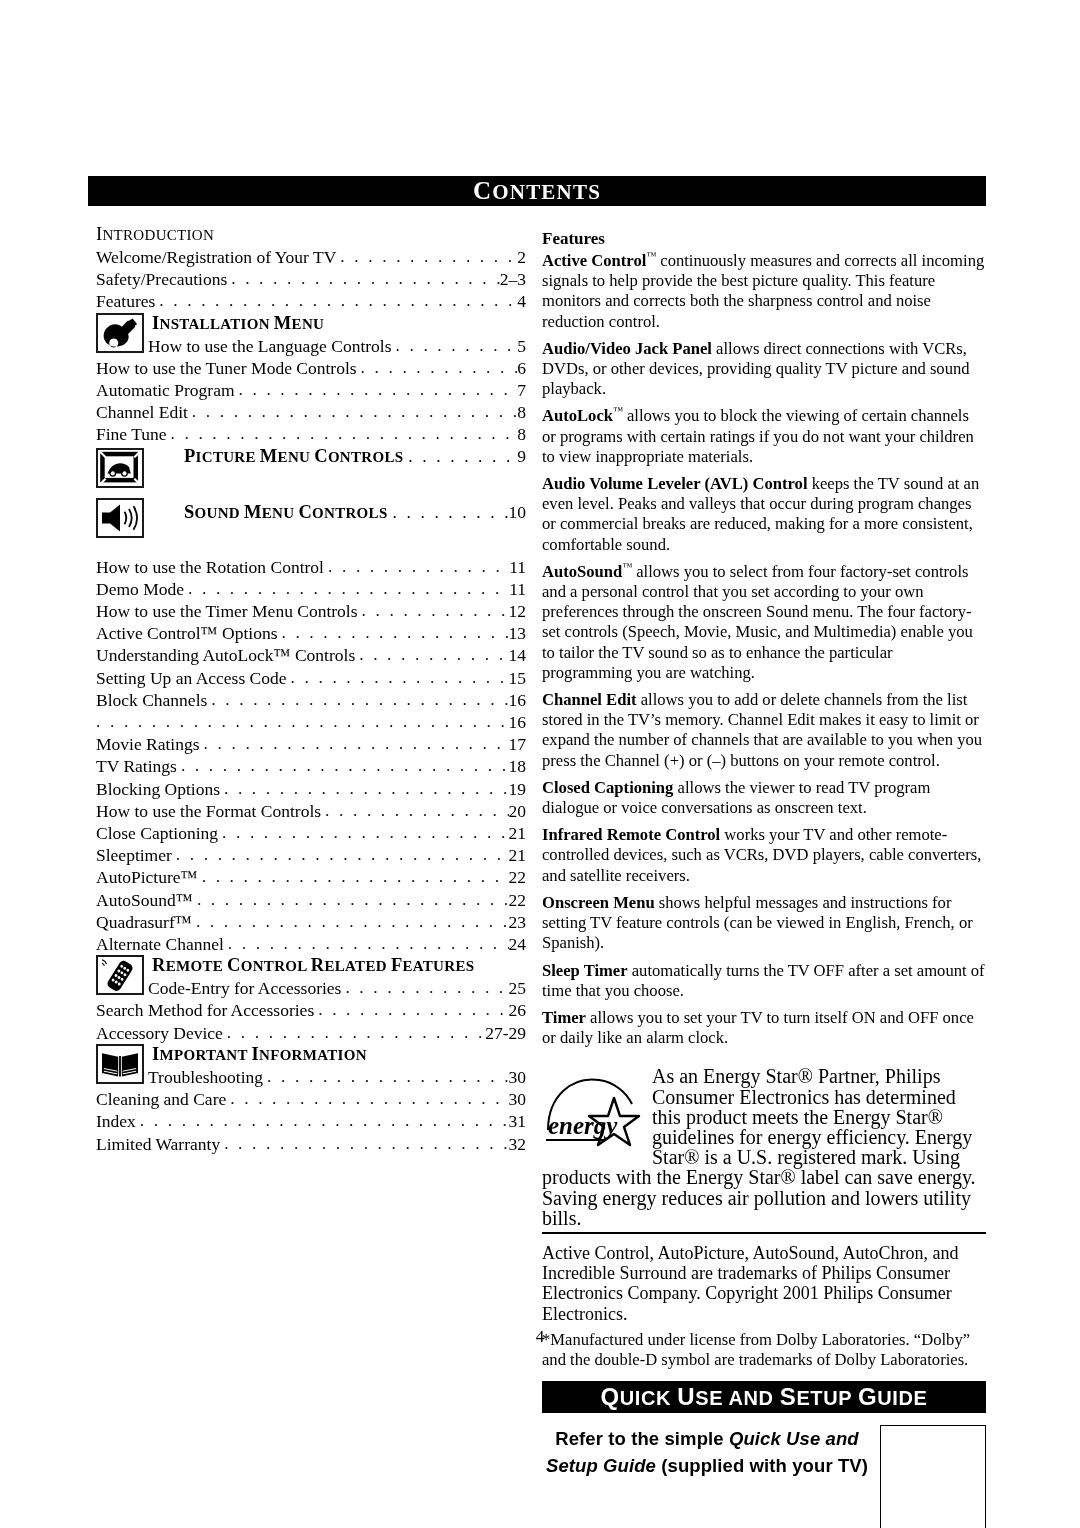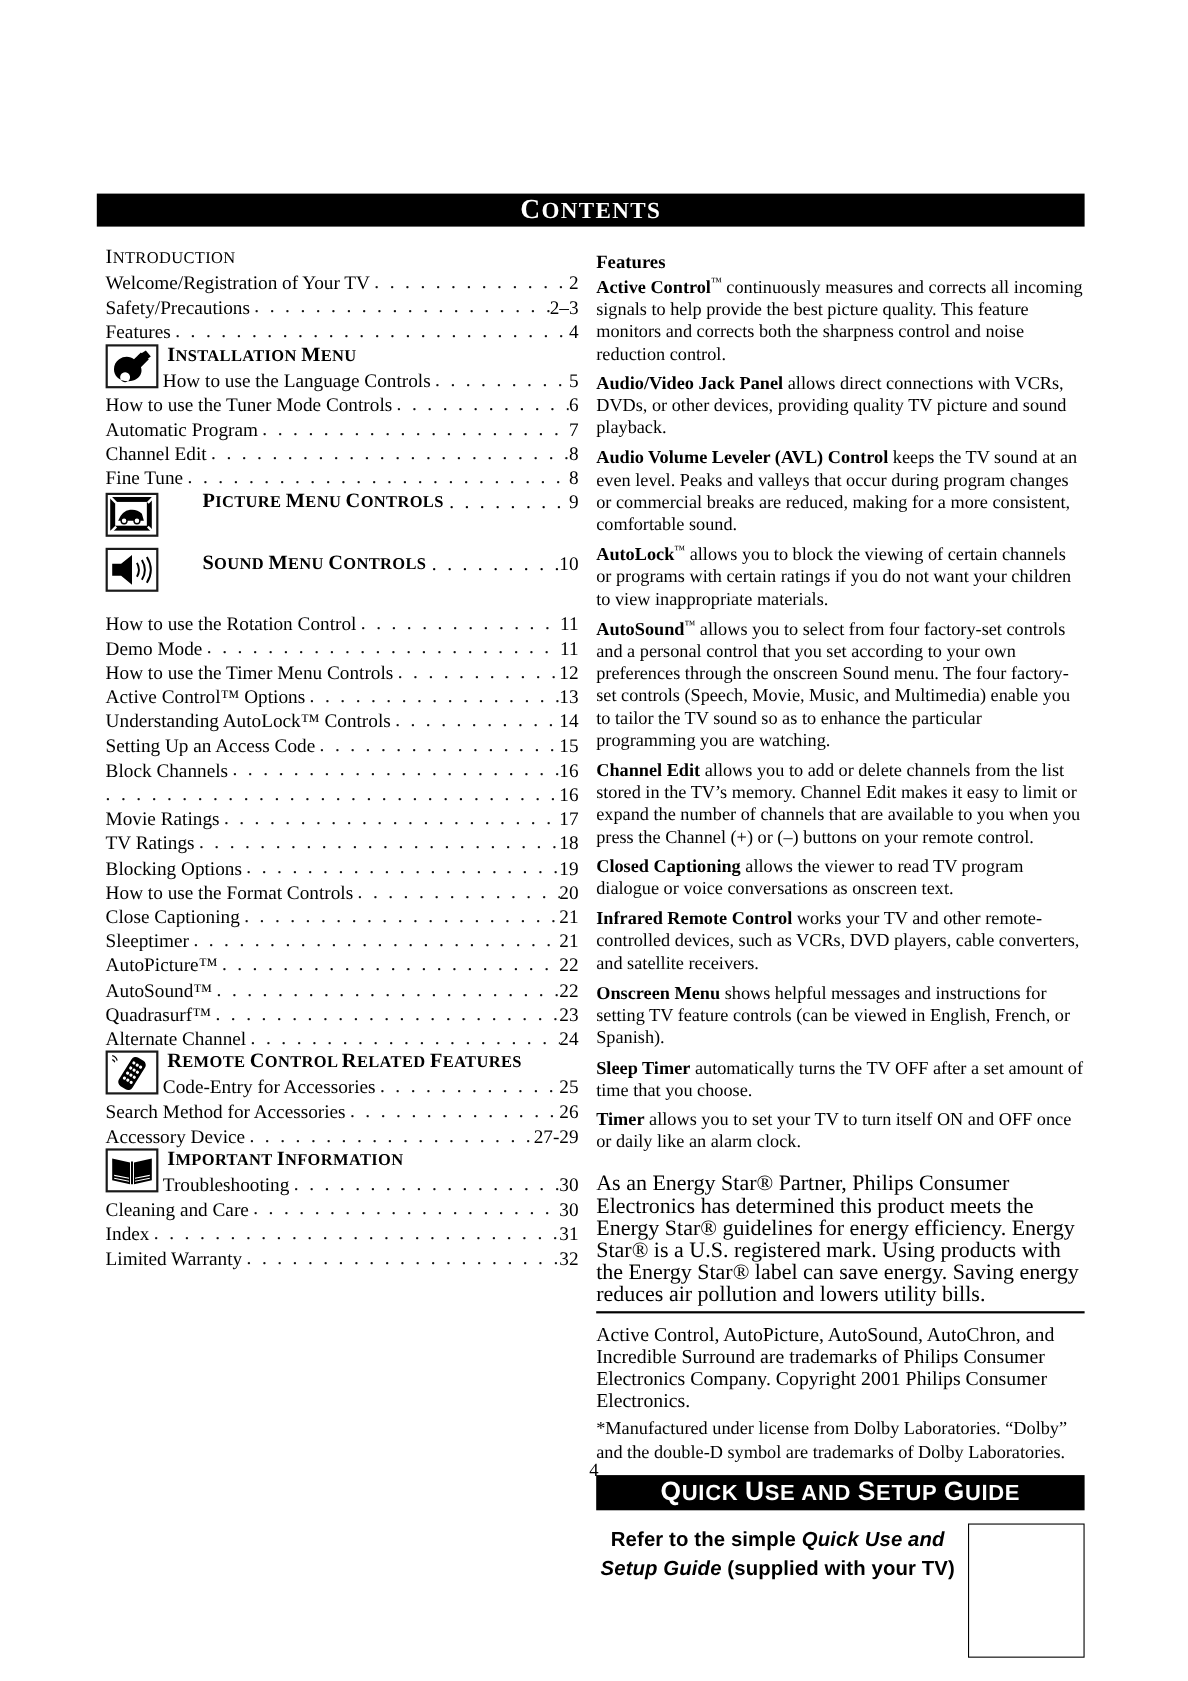--- a/index.html
+++ b/index.html
@@ -515,40 +515,48 @@
   </div>
 
   <div class="col-right">
 
     <div class="feat-head">Features</div>
 
     <p class="para"><b>Active Control</b><sup class="tm">™</sup><span> continuously measures and corrects all incoming signals to help provide the best picture quality. This feature monitors and corrects both the sharpness control and noise reduction control.</span></p>
 
     <p class="para"><b>Audio/Video Jack Panel</b><sup class="tm"></sup><span>  allows direct connections with VCRs, DVDs, or other devices, providing quality TV picture and sound playback.</span></p>
 
+    <p class="para"><b>AutoLock</b><sup class="tm">™</sup><span> allows you to block the viewing of certain channels or programs with certain ratings if you do not want your children to view inappropriate materials.</span></p>
+
     <p class="para"><b>Audio Volume Leveler (AVL) Control</b><sup class="tm"></sup><span> keeps the TV sound at an even level.  Peaks and valleys that occur during program changes or commercial breaks are reduced, making for a more consistent, comfortable sound.</span></p>
 
-    <p class="para"><b>AutoLock</b><sup class="tm">™</sup><span> allows you to block the viewing of certain channels or programs with certain ratings if you do not want your children to view inappropriate materials.</span></p>
-
 
     <p class="para"><b>AutoSound</b><sup class="tm">™</sup><span> allows you to select from four factory-set controls and a personal control that you set according to your own preferences through the onscreen Sound menu. The four factory-set controls (Speech, Movie, Music, and Multimedia) enable you to tailor the TV sound so as to enhance the particular programming you are watching.</span></p>
 
     <p class="para"><b>Channel Edit</b><sup class="tm"></sup><span> allows you to add or delete channels from the list stored in the TV’s memory.  Channel Edit makes it easy to limit or expand the number of channels that are available to you when you press the Channel (+) or (–) buttons on your remote control.</span></p>
 
     <p class="para"><b>Closed Captioning</b><sup class="tm"></sup><span> allows the viewer to read TV program dialogue or voice conversations as onscreen text.</span></p>
 
     <p class="para"><b>Infrared Remote Control</b><sup class="tm"></sup><span> works your  TV and other remote-controlled devices, such as VCRs, DVD players, cable converters, and satellite receivers.</span></p>
 
     <p class="para"><b>Onscreen Menu</b><sup class="tm"></sup><span> shows helpful messages and instructions for setting TV feature controls (can be viewed in English, French, or Spanish).</span></p>
 
     <p class="para"><b>Sleep Timer</b><sup class="tm"></sup><span> automatically turns the TV OFF after a set amount of time that you choose.</span></p>
 
     <p class="para"><b>Timer</b><sup class="tm"></sup><span> allows you to set your TV to turn itself ON and OFF once or daily like an alarm clock.</span></p>
 
     <div class="energy-wrap clearfix">
+      <div class="energy-logo">
+        <svg viewBox="0 0 104 86" width="104" height="86">
+          <path d="M6 62 C6 28 30 8 57 12 C72 14 84 24 90 36" stroke="#000" stroke-width="2" fill="none"></path>
+          <path d="M72 30 L78 48 L97 48 L82 59 L88 77 L72 66 L56 77 L62 59 L47 48 L66 48 Z" stroke="#000" stroke-width="2.4" fill="none" stroke-linejoin="round"></path>
+          <text x="6" y="66" font-family="Liberation Serif, serif" font-style="italic" font-size="25" font-weight="bold" fill="#000">energy</text>
+          <line x1="4" y1="72" x2="64" y2="72" stroke="#000" stroke-width="2"></line>
+        </svg>
+      </div>
       <div class="energy-text">As an Energy Star® Partner, Philips Consumer Electronics has determined this product meets the Energy Star® guidelines for energy efficiency. Energy Star® is a U.S. registered mark. Using products with the Energy Star® label can save energy. Saving energy reduces air pollution and lowers utility bills.</div>
     </div>
 
     <div class="trademark">Active Control,  AutoPicture, AutoSound, AutoChron, and Incredible Surround are trademarks of Philips Consumer Electronics Company. Copyright 2001 Philips Consumer Electronics.</div>
     <div class="dolby">*Manufactured under license from Dolby Laboratories. “Dolby” and the double-D symbol are trademarks of Dolby Laboratories.</div>
 
     <div class="quick-bar">
       <span class="qtitle"><span class="qcap">Q</span><span>UICK </span><span class="qcap">U</span><span>SE AND </span><span class="qcap">S</span><span>ETUP </span><span class="qcap">G</span><span>UIDE</span></span>
     </div>
 

